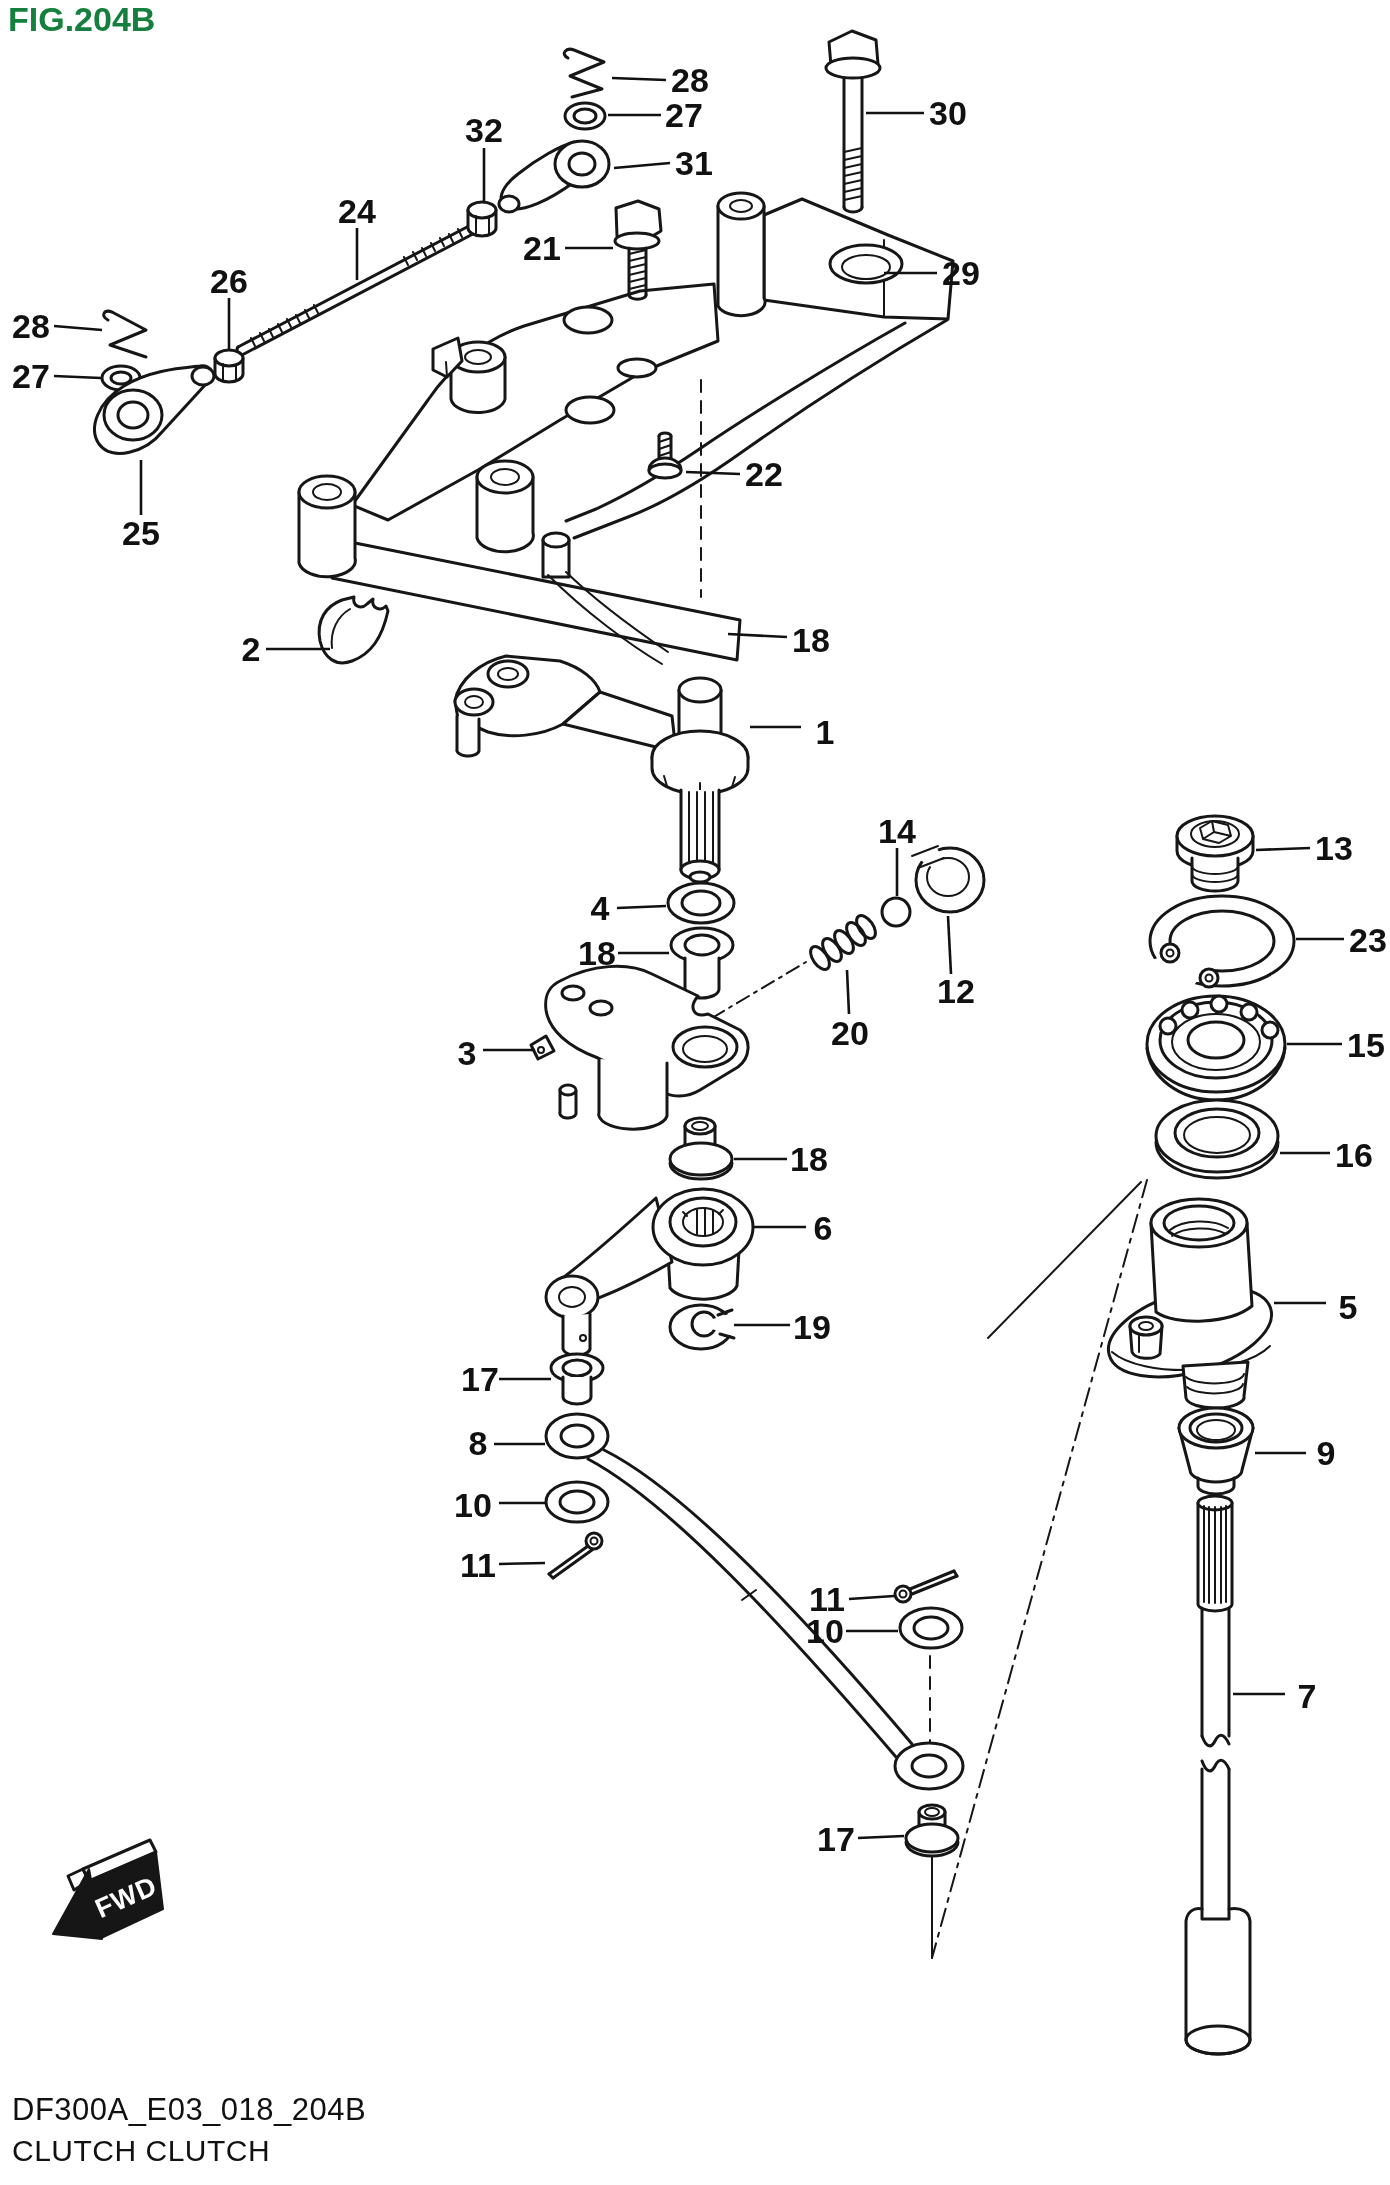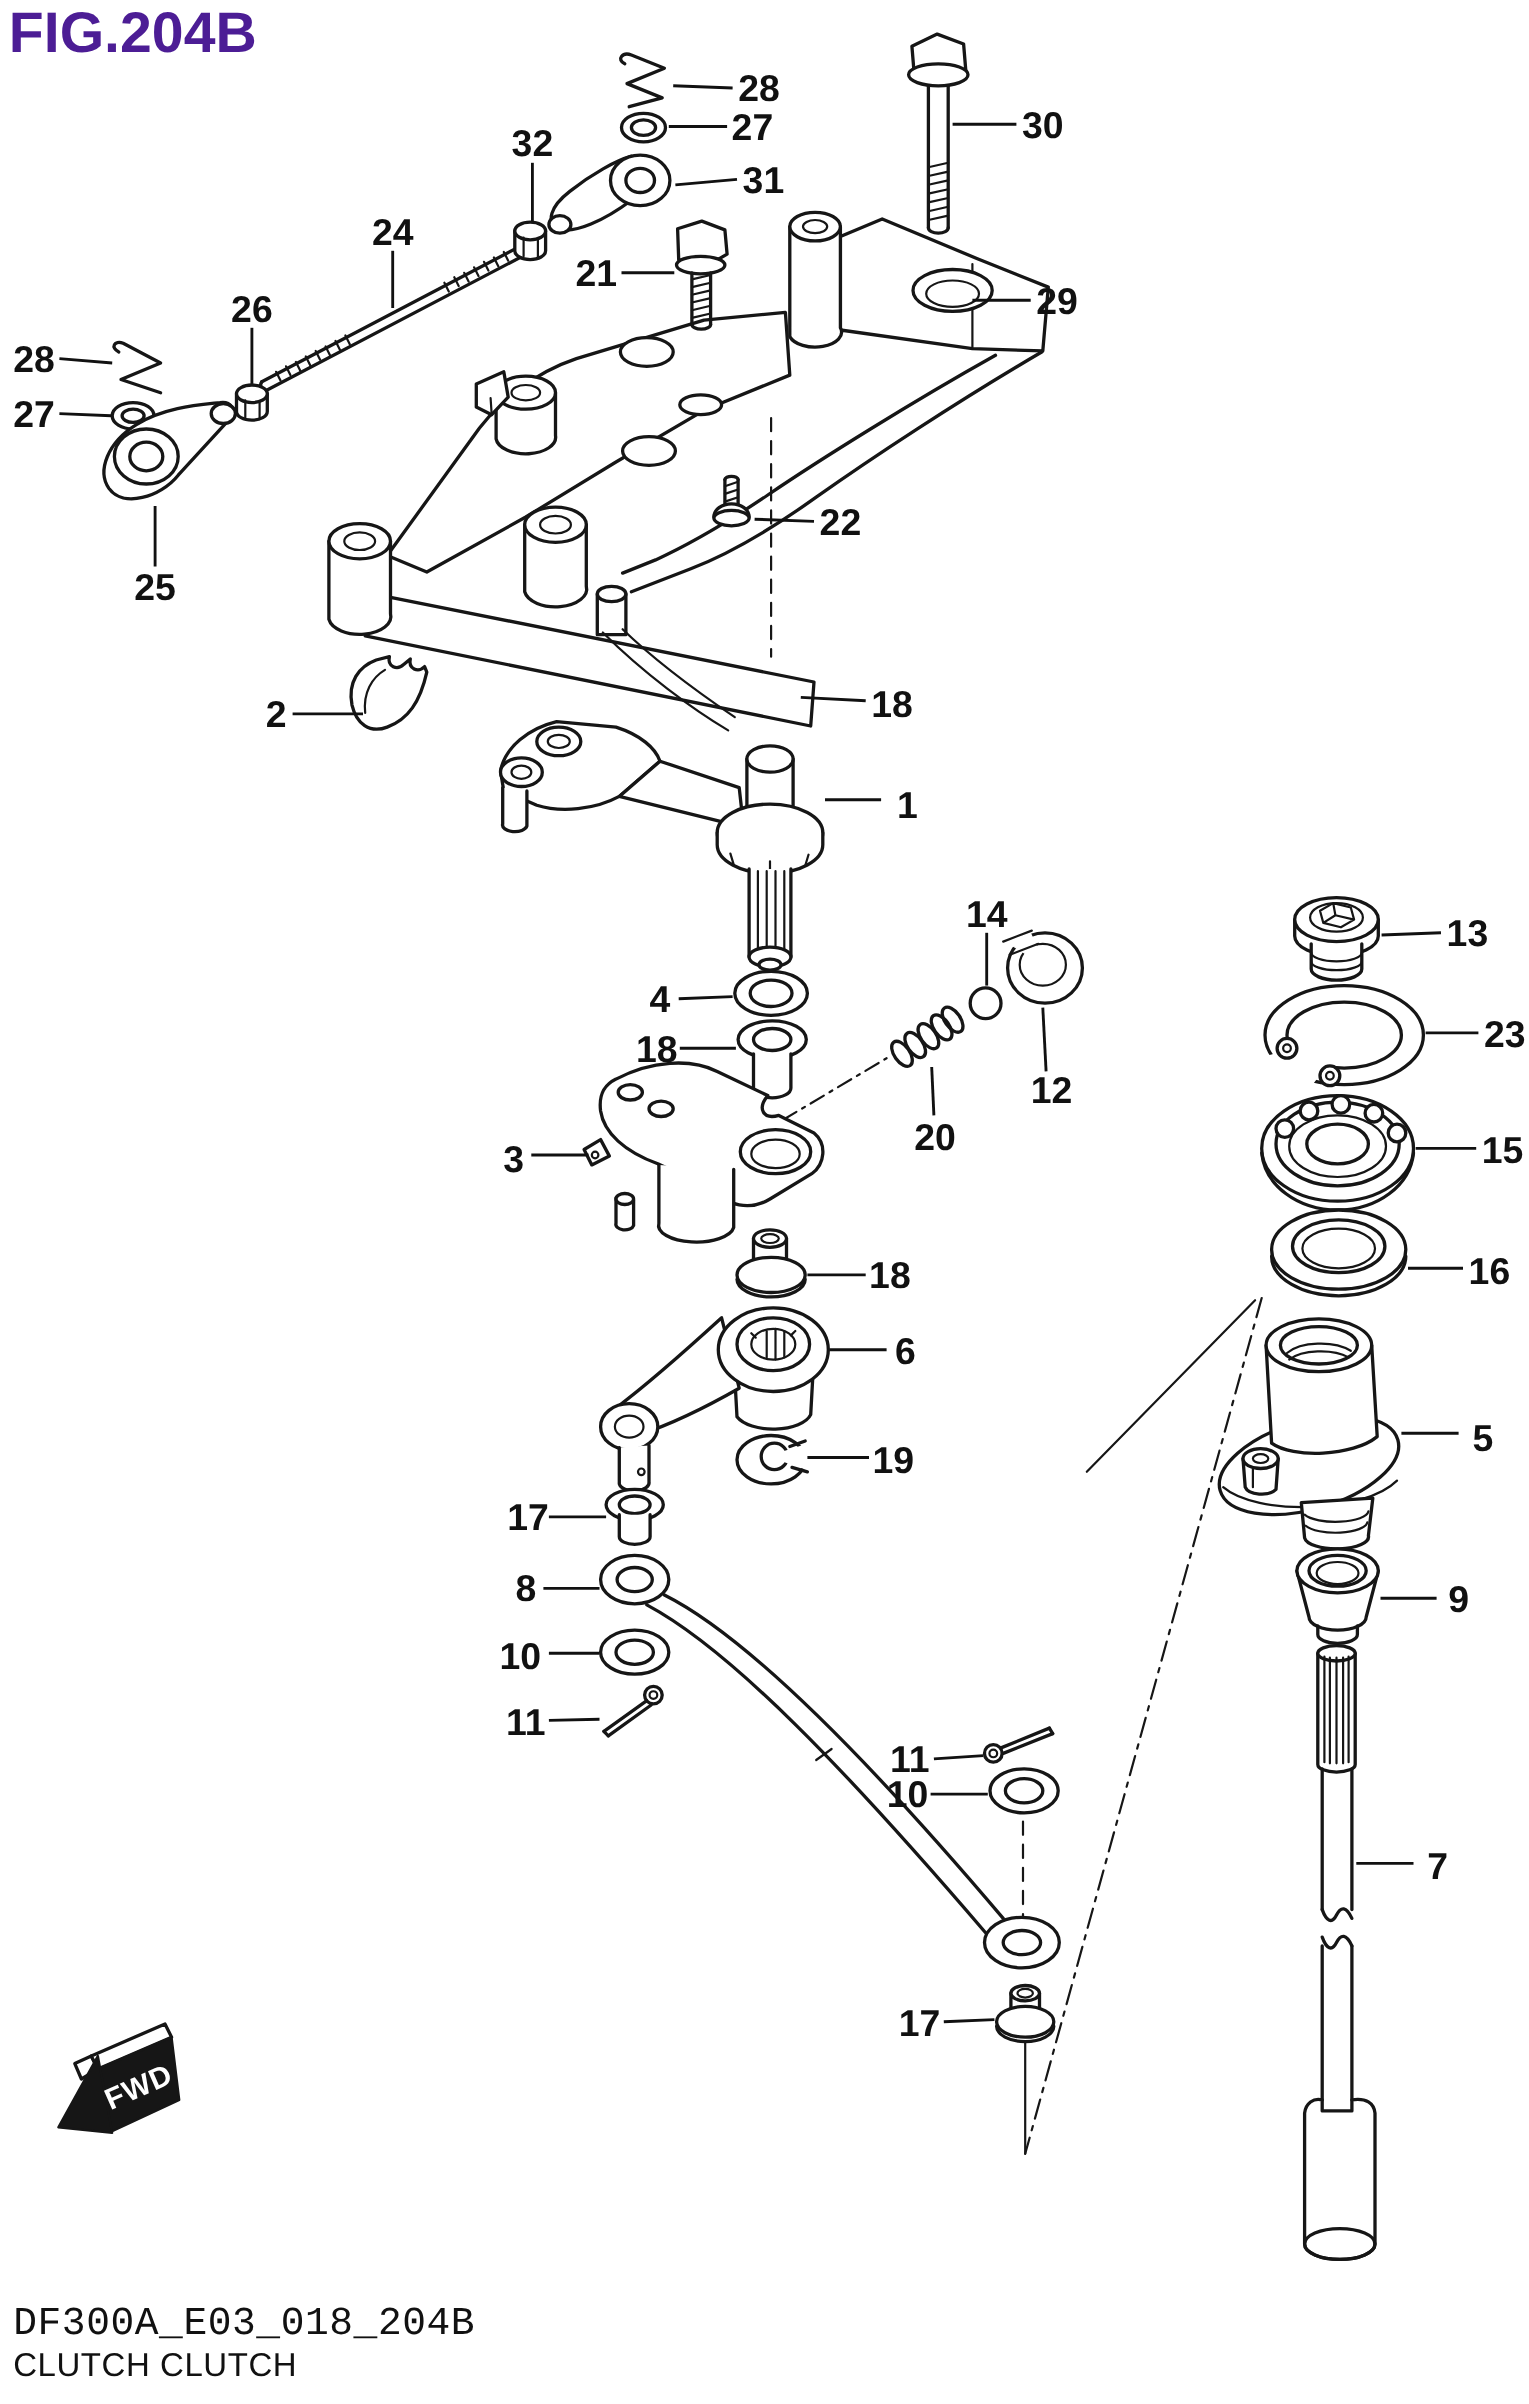--- a/index.html
+++ b/index.html
@@ -1,19 +1,19 @@
 <!DOCTYPE html>
 <html><head>
 <meta charset="utf-8">
 <style>
   html,body{margin:0;padding:0;background:#fff;}
   body{width:1390px;height:2185px;position:relative;font-family:"Liberation Sans",sans-serif;color:#111;overflow:hidden;}
-  .fig-title{position:absolute;left:8px;top:0px;font-size:52px;font-weight:bold;letter-spacing:0px;color:#4c1d95;}
+  .fig-title{position:absolute;left:8px;top:0px;font-size:34px;font-weight:bold;letter-spacing:0px;color:#15803d;}
   .footer{position:absolute;left:12px;}
-  .footer.code{top:2092px;font-size:36px;letter-spacing:0.5px;font-family:Liberation Mono, monospace;}
+  .footer.code{top:2092px;font-size:31px;letter-spacing:0.5px;}
   .footer.caption{top:2134px;font-size:30px;letter-spacing:0.5px;}
   svg#diagram{position:absolute;left:0;top:0;}
   .p{fill:#fff;stroke:#161616;stroke-width:3;stroke-linejoin:round;stroke-linecap:round;}
   .ln{fill:none;stroke:#161616;stroke-width:3;stroke-linejoin:round;stroke-linecap:round;}
   .tn{fill:none;stroke:#161616;stroke-width:2;stroke-linejoin:round;stroke-linecap:round;}
   .blk{fill:#161616;stroke:#161616;stroke-width:2;stroke-linejoin:round;}
   .wht{fill:#fff;stroke:#fff;}
   .callout{font-family:"Liberation Sans",sans-serif;font-weight:bold;font-size:34px;fill:#111;text-anchor:middle;}
   .leader{stroke:#111;stroke-width:2.6;}
   .fwd-text{font-family:"Liberation Sans",sans-serif;font-weight:bold;font-size:27px;fill:#fff;text-anchor:middle;letter-spacing:1px;}

